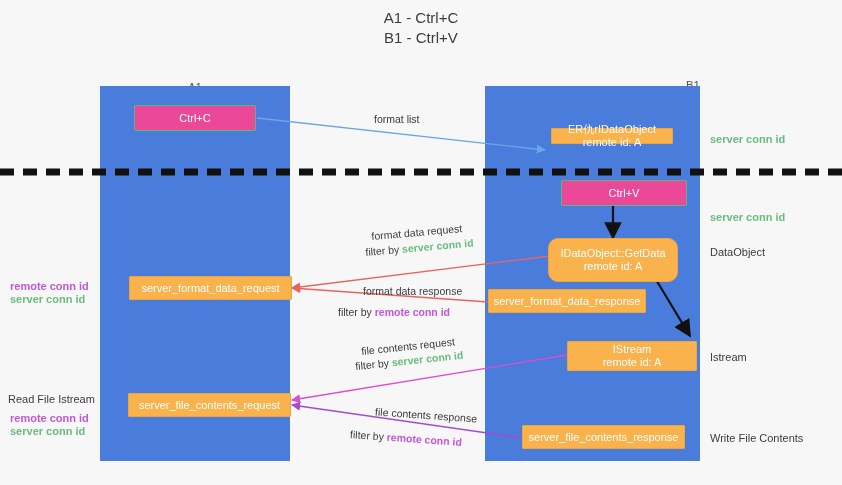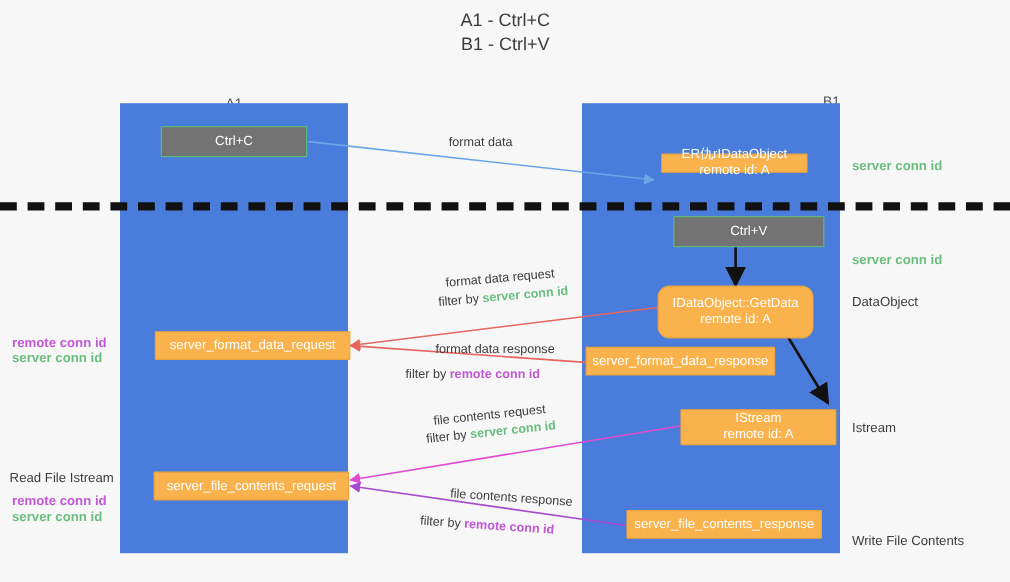--- a/index.html
+++ b/index.html
@@ -57,21 +57,21 @@
     flex-direction: column;
     align-items: center;
     justify-content: center;
     text-align: center;
     color: #ffffff;
     font-size: 11px;
     line-height: 13px;
     border-radius: 1px;
   }
   .node.green {
-    background: #737373;
+    background: #ec4899;
     border: 1px solid #5cb87a;
   }
   .node.orange {
     background: #f9b24c;
     border: 1px solid #f0a53c;
   }
   .edge-label {
     position: absolute;
     font-size: 10.5px;
     line-height: 14px;
@@ -185,39 +185,39 @@
   </div>
 
   <div class="node orange" style="left:522px; top:425px; width:163px; height:24px;">
     <div>server_file_contents_response</div>
   </div>
 
   <div class="node orange" style="left:128px; top:393px; width:163px; height:24px;">
     <div>server_file_contents_request</div>
   </div>
 
-  <div class="edge-label" style="left:374px; top:112px;">format data</div>
+  <div class="edge-label" style="left:374px; top:112px;">format list</div>
 
   <div class="edge-label rot-up" style="left:372px; top:229px; transform: rotate(-5deg);">format data request</div>
   <div class="edge-label rot-up" style="left:366px; top:245px; transform: rotate(-5deg);"><span>filter by</span> <span class="conn-green">server conn id</span></div>
 
   <div class="edge-label" style="left:363px; top:284px;">format data response</div>
   <div class="edge-label" style="left:338px; top:305px;"><span>filter by</span> <span class="conn-purple">remote conn id</span></div>
 
   <div class="edge-label rot-up" style="left:362px; top:344px; transform: rotate(-6deg);">file contents request</div>
   <div class="edge-label rot-up" style="left:356px; top:359px; transform: rotate(-6deg);"><span>filter by</span> <span class="conn-green">server conn id</span></div>
 
   <div class="edge-label" style="left:375px; top:408px; transform: rotate(4deg);">file contents response</div>
   <div class="edge-label" style="left:350px; top:431px; transform: rotate(4deg);"><span>filter by</span> <span class="conn-purple">remote conn id</span></div>
 
   <div class="side-label conn-green" style="left:710px; top:132px;">server conn id</div>
   <div class="side-label conn-green" style="left:710px; top:210px;">server conn id</div>
   <div class="side-label" style="left:710px; top:245px;">DataObject</div>
   <div class="side-label" style="left:710px; top:350px;">Istream</div>
-  <div class="side-label" style="left:710px; top:431px;margin-top:13px;">Write File Contents</div>
+  <div class="side-label" style="left:710px; top:431px;">Write File Contents</div>
 
   <div class="side-label conn-purple" style="left:10px; top:279px;">remote conn id</div>
   <div class="side-label conn-green" style="left:10px; top:292px;">server conn id</div>
 
   <div class="side-label" style="left:8px; top:392px;">Read File Istream</div>
   <div class="side-label conn-purple" style="left:10px; top:411px;">remote conn id</div>
   <div class="side-label conn-green" style="left:10px; top:424px;">server conn id</div>
 
 </div>
 

